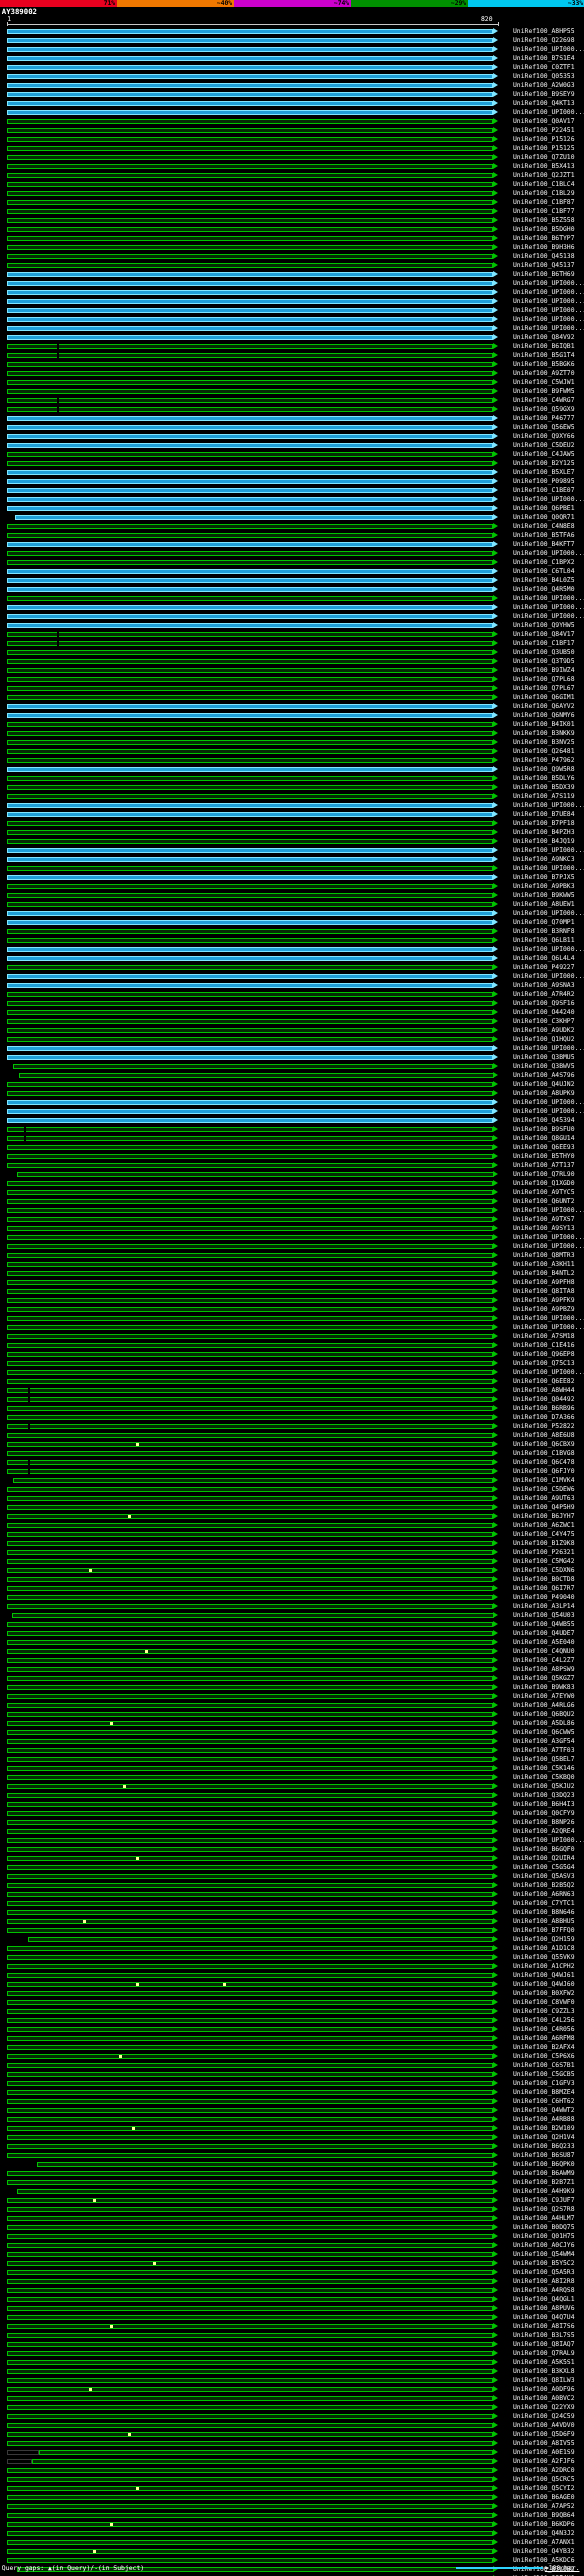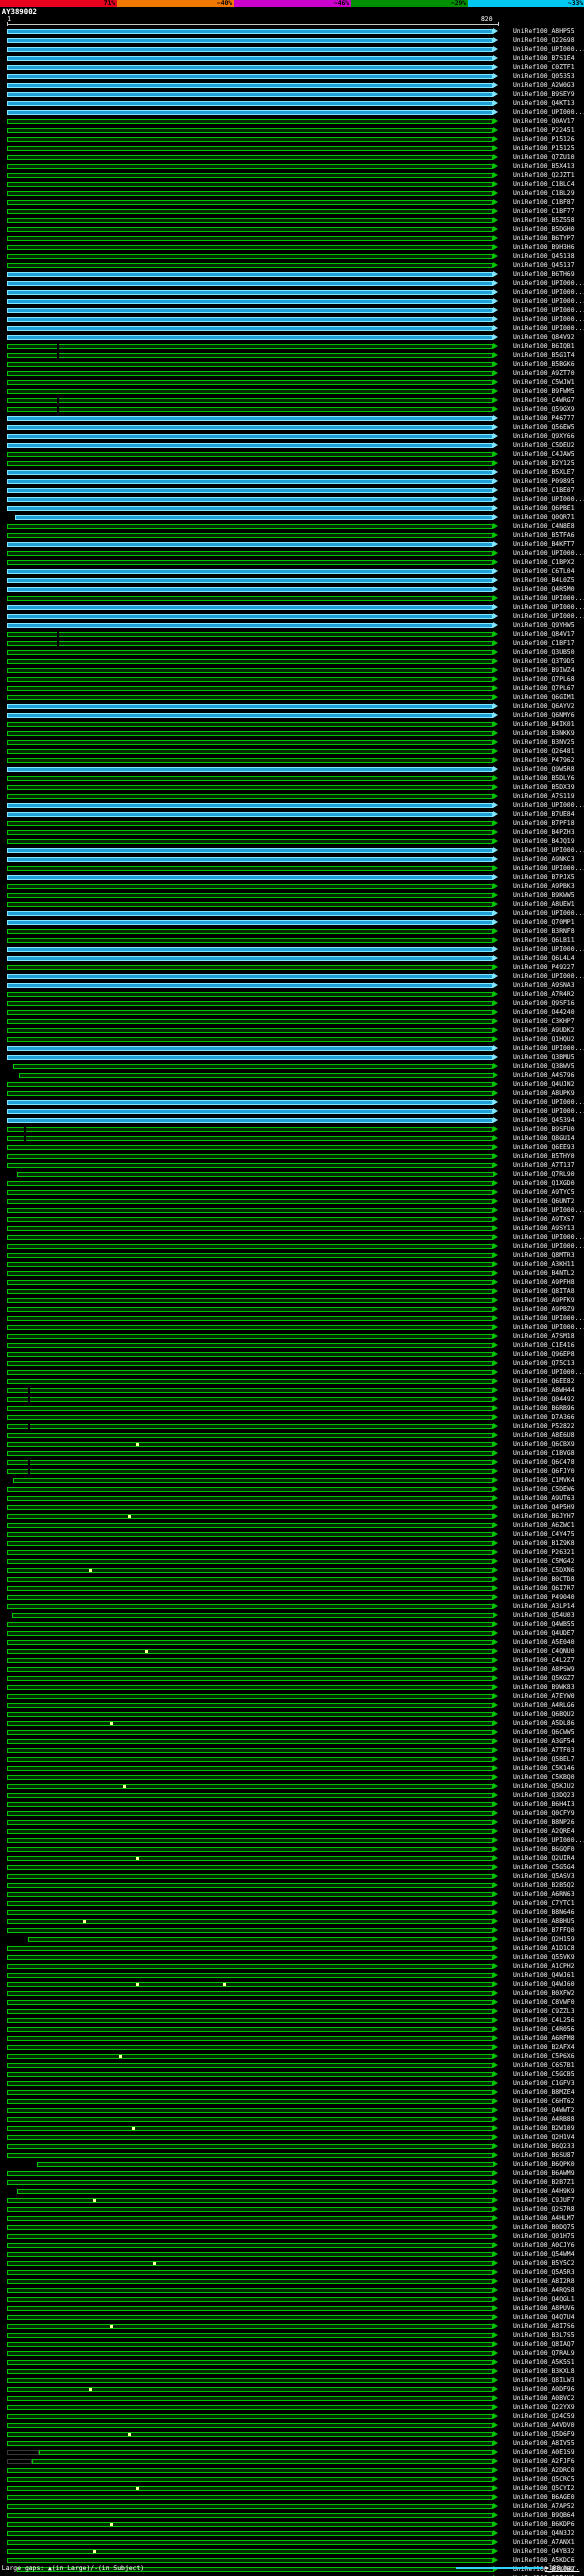--- a/index.html
+++ b/index.html
@@ -41,21 +41,21 @@
 
 <div id="screen">
   <div id="scalebar">
       <div class="scale-seg" style="background: rgb(232, 0, 31);">
         <span class="scale-label">71%</span>
       </div>
       <div class="scale-seg" style="background: rgb(240, 120, 0);">
         <span class="scale-label">~40%</span>
       </div>
       <div class="scale-seg" style="background: rgb(204, 0, 204);">
-        <span class="scale-label">~46%</span>
+        <span class="scale-label">~74%</span>
       </div>
       <div class="scale-seg" style="background: rgb(0, 144, 0);">
         <span class="scale-label">~29%</span>
       </div>
       <div class="scale-seg" style="background: rgb(0, 200, 240);">
         <span class="scale-label">~33%</span>
       </div>
     </div>
   <div id="query-id">AY389002</div>
   <div id="ruler">
@@ -1519,20 +1519,20 @@
         <div class="arrow" style="left: 493px;"></div>
         <div class="row-label">UniRef100_Q8I4X0</div>
       </div>
       <div class="row green">
         <div class="bar" style="left: 13.4px; width: 480px;"></div>
         <div class="arrow" style="left: 493px;"></div>
         <div class="row-label">UniRef100_A0CX91</div>
       </div>
     </div>
   <div id="legend">
-    <span id="legend-gaps">Large gaps: ▲(in Large)/-(in Subject)</span>
+    <span id="legend-gaps">Query gaps: ▲(in Query)/-(in Subject)</span>
     <span id="legend-scale">
       <span id="legend-scale-line"></span>
       <span id="legend-scale-text">=100char.</span>
     </span>
   </div>
 </div>
 
 
 </body></html>

